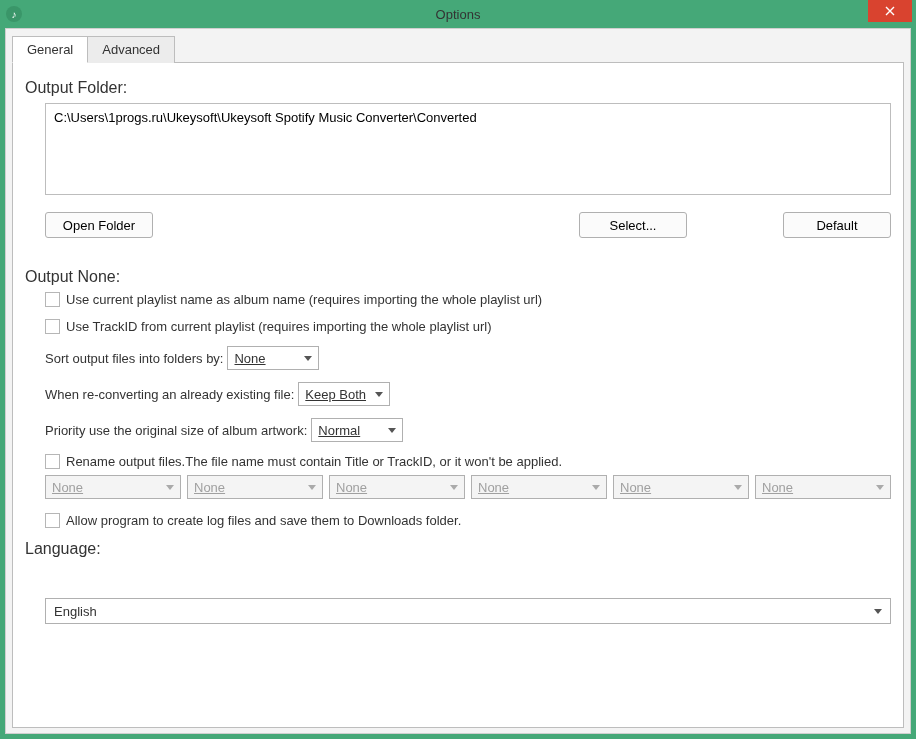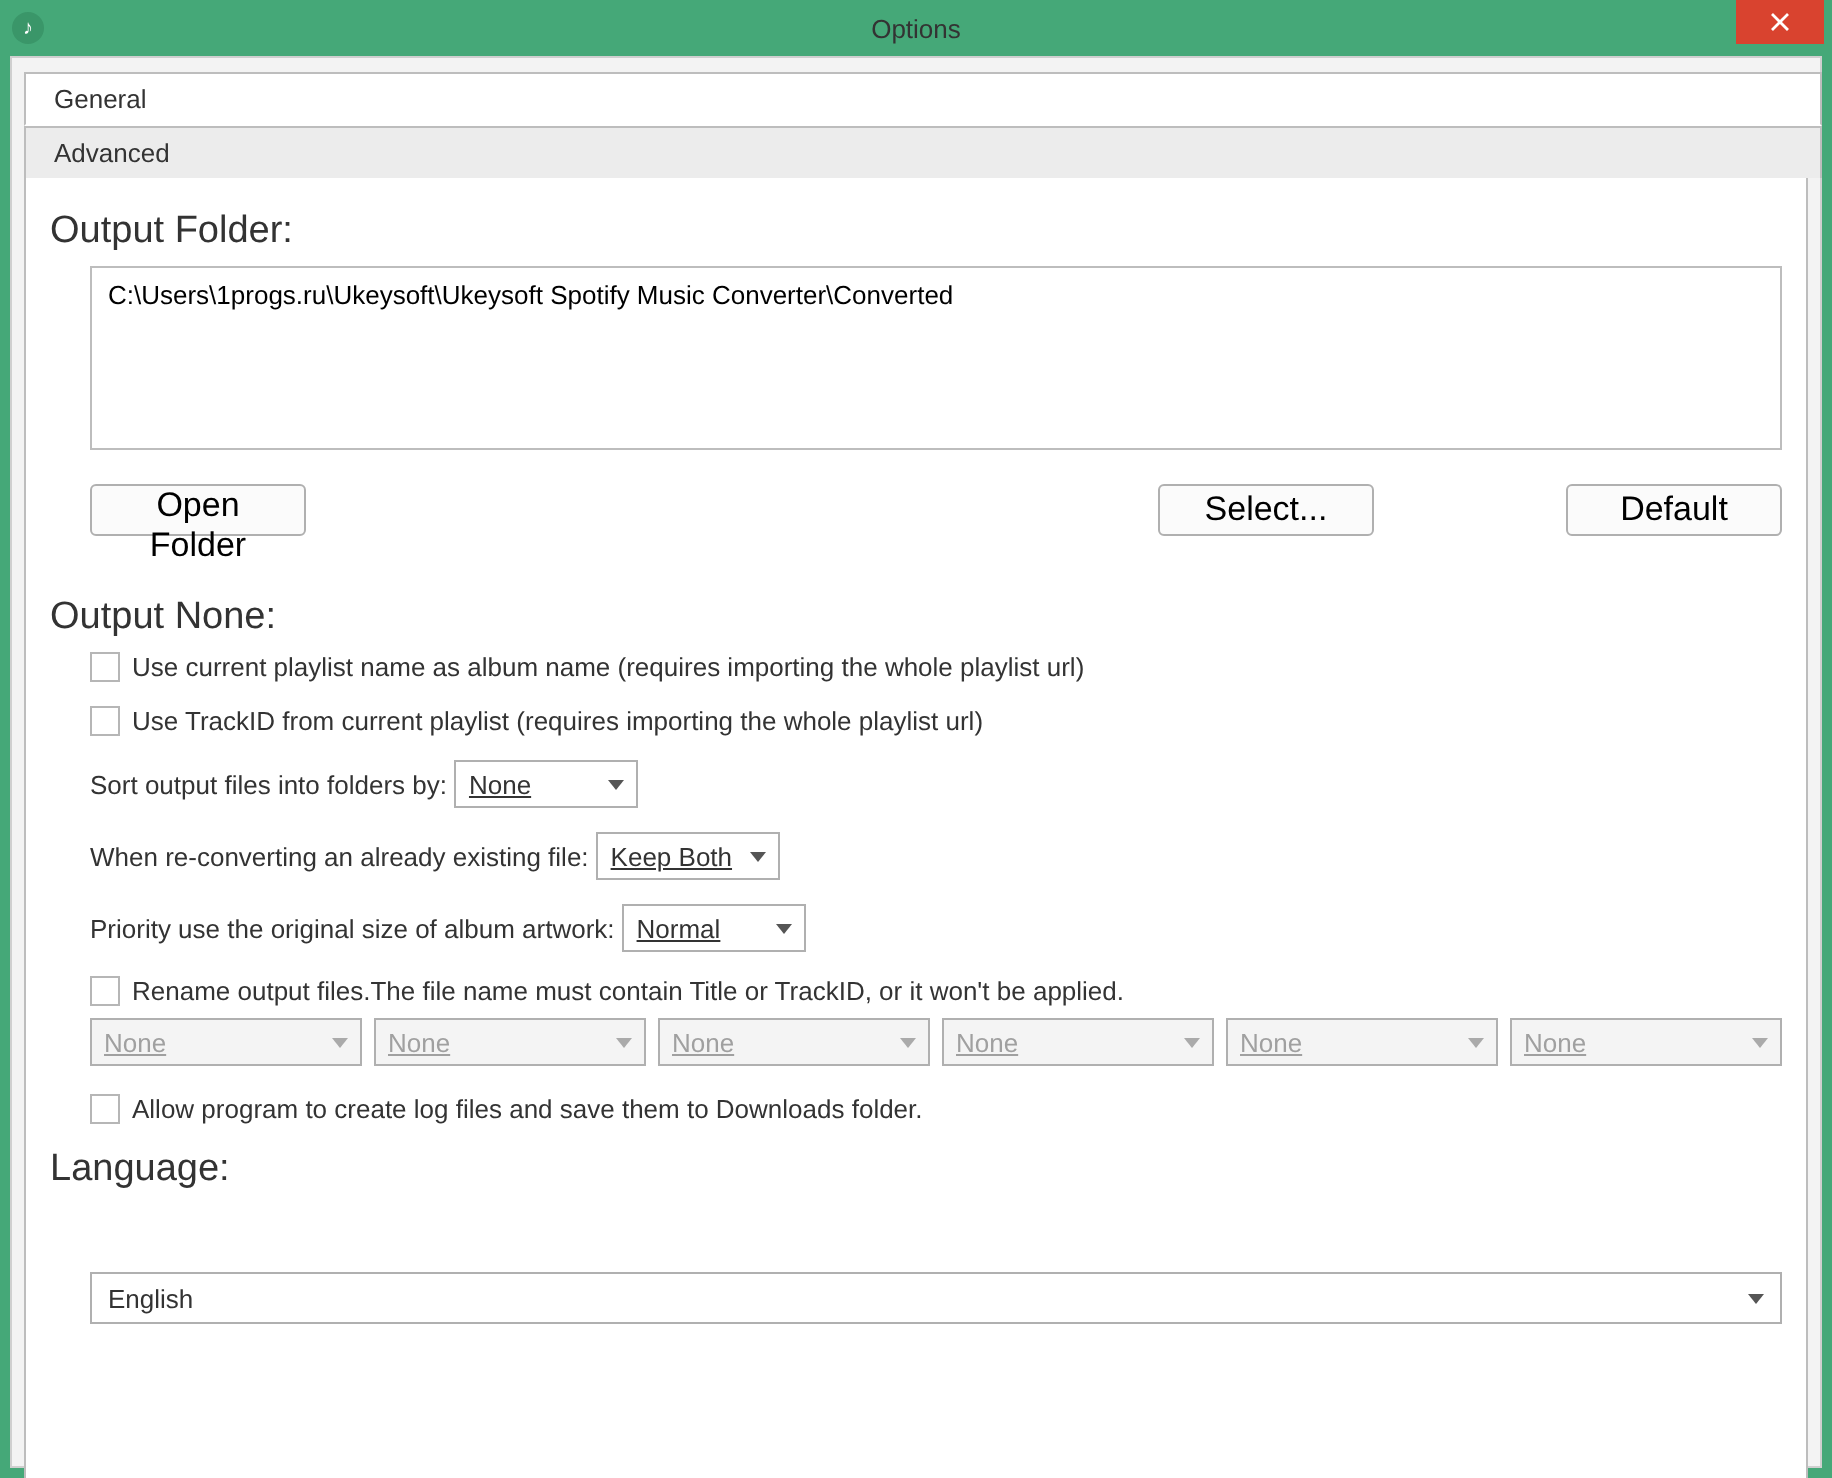--- a/index.html
+++ b/index.html
@@ -58,21 +58,20 @@
   background: #f3f3f3;
   margin: 0 5px 5px 5px;
   height: 706px;
   border: 1px solid #cfcfcf;
   position: relative;
 }
 .tabs {
   display: flex;
   margin-top: 6px;
   margin-left: 6px;
-  flex-direction: column;
 }
 .tab {
   padding: 5px 14px;
   border: 1px solid #bdbdbd;
   border-bottom: none;
   background: #ececec;
   font-size: 13px;
   cursor: pointer;
   position: relative;
   top: 1px;
@@ -84,21 +83,21 @@
   z-index: 2;
 }
 .tab-content {
   background: #fff;
   border: 1px solid #bdbdbd;
   margin: 0 6px 6px 6px;
   height: 666px;
   padding: 14px 12px;
 }
 .section-label {
-  font-size: 19px;
+  font-size: 16px;
   margin-bottom: 6px;
   margin-top: 2px;
 }
 .output-path-box {
   width: 100%;
   height: 92px;
   border: 1px solid #bdbdbd;
   padding: 6px 8px;
   font-size: 13px;
   resize: none;
@@ -109,21 +108,21 @@
   display: flex;
   gap: 10px;
   margin-top: 14px;
   margin-bottom: 30px;
 }
 .btn {
   height: 26px;
   border: 1px solid #b0b0b0;
   background: #fbfbfb;
   border-radius: 3px;
-  font-size: 17px;
+  font-size: 13px;
   cursor: pointer;
   padding: 0 10px;
   font-family: inherit;
 }
 .btn.open-folder { width: 108px; }
 .btn.select, .btn.default { width: 108px; }
 .spacer { flex: 1; }
 .row {
   display: flex;
   align-items: center;

